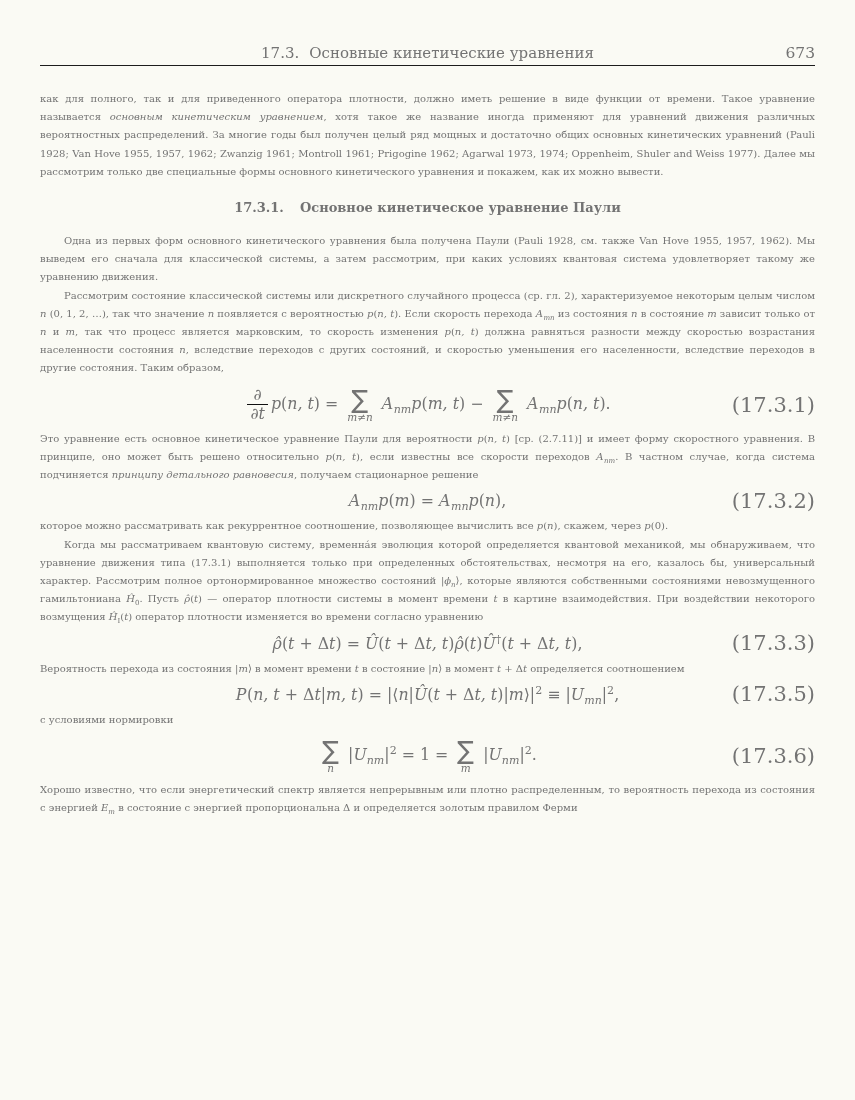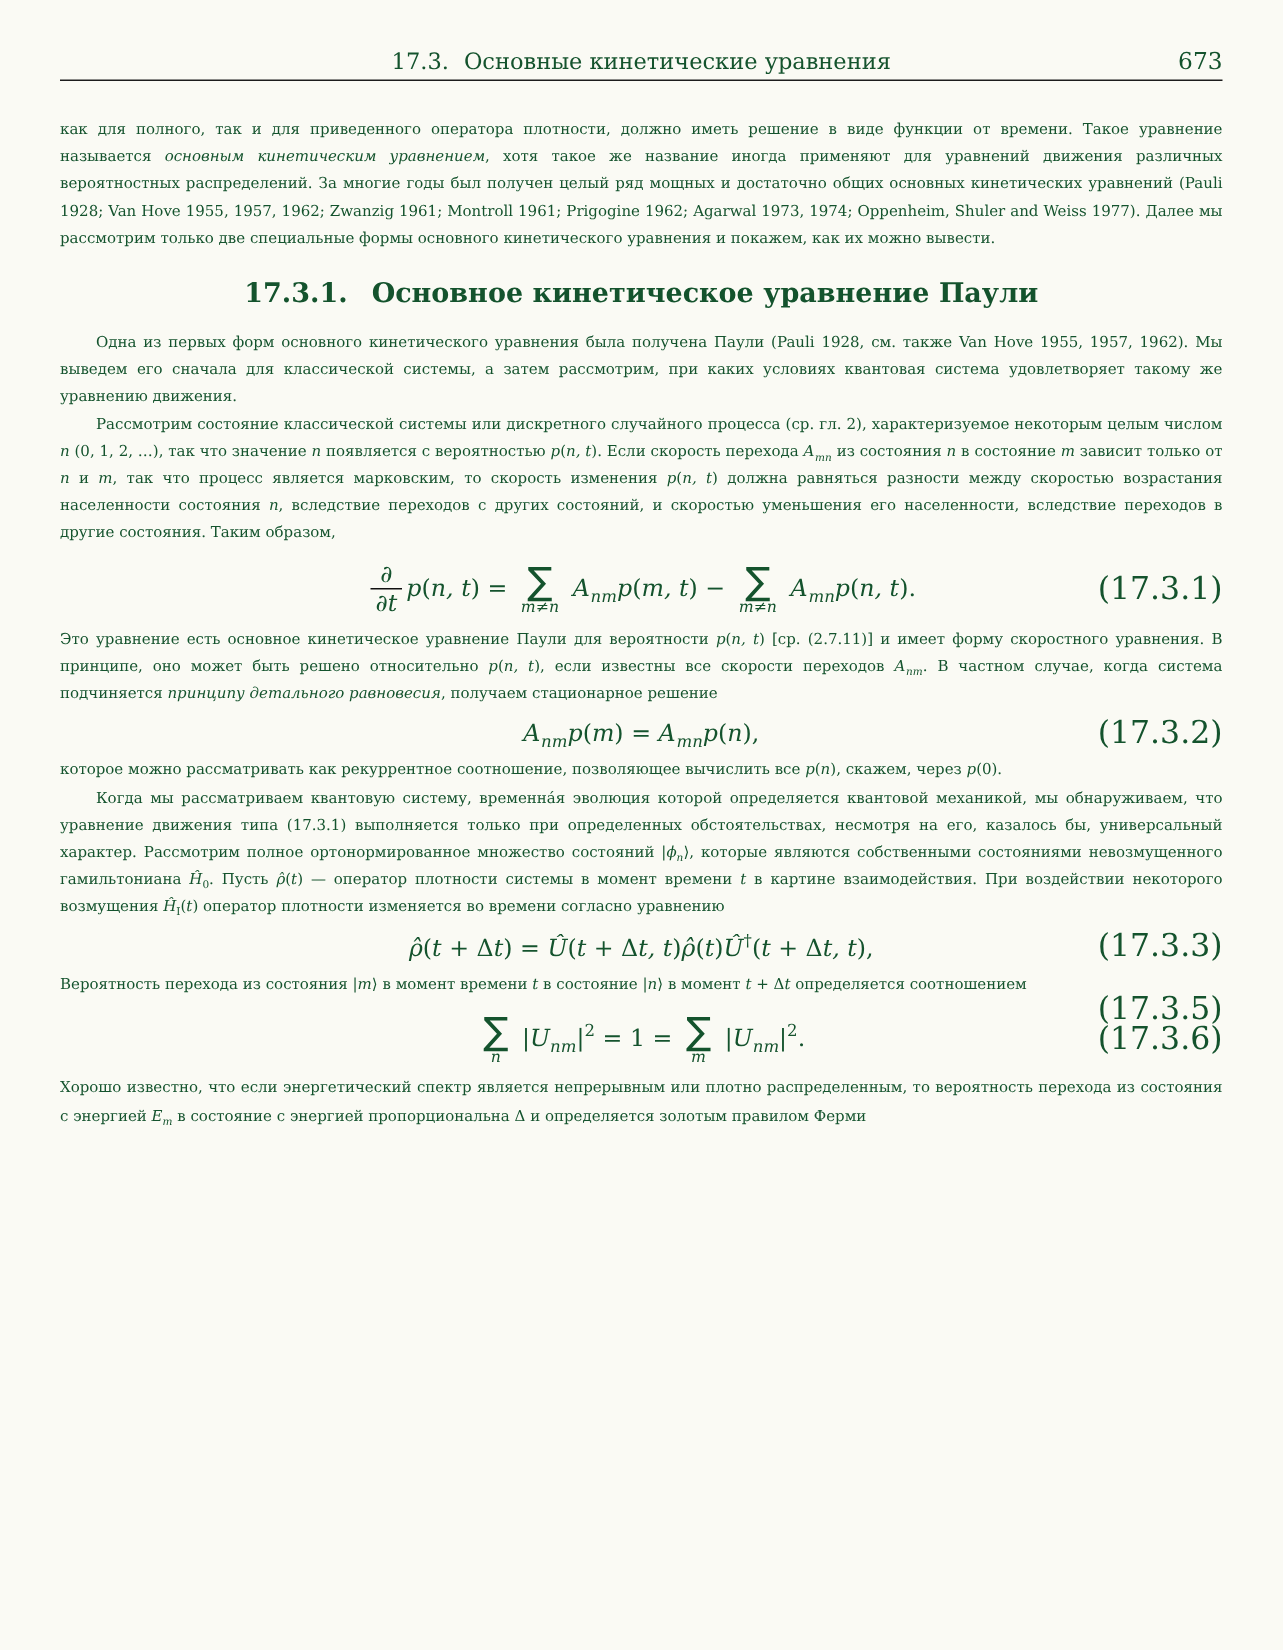--- a/index.html
+++ b/index.html
@@ -5,23 +5,23 @@
   html, body {
     margin: 0;
     padding: 0;
     background: #fafaf4;
   }
   .page {
     position: relative;
     width: 855px;
     height: 960px;
     box-sizing: border-box;
-    padding: 32px 40px 0 40px;
+    padding: 44px 40px 0 40px;
     background: #fafaf4;
-    color: #14532d;
+    color: #737373;
     font-family: "DejaVu Serif", "Liberation Serif", serif;
     overflow: hidden;
   }
   
   .running-head {
     position: relative;
     text-align: center;
     font-size: 15px;
     line-height: 18px;
     height: 18px;
@@ -44,21 +44,21 @@
     font-size: 10px;
     line-height: 18.2px;
     text-align: justify;
   }
   .body-text.indent { text-indent: 24px; }
   .first-para { margin-top: 24px; }
   
   .subsection {
     margin: 16px 0 13px 0;
     text-align: center;
-    font-size: 18px;
+    font-size: 13px;
     font-weight: bold;
     line-height: 22px;
   }
   .subsection .hsp { display: inline-block; width: 16px; }
   
   .equation {
     position: relative;
     text-align: center;
     font-size: 15.8px;
     line-height: 19px;
@@ -136,23 +136,25 @@
   <div class="equation">
     <span class="eq-body"><i>ρ̂</i>(<i>t</i> + Δ<i>t</i>) = <i>Û</i>(<i>t</i> + Δ<i>t, t</i>)<i>ρ̂</i>(<i>t</i>)<i>Û</i><sup>†</sup>(<i>t</i> + Δ<i>t, t</i>),</span>
     <span class="eq-number">(17.3.3)</span>
   </div>
 
 
 
   <p class="body-text">Вероятность перехода из состояния |<i>m</i>⟩ в момент времени <i>t</i> в состояние |<i>n</i>⟩ в момент <i>t</i> + Δ<i>t</i> определяется соотношением</p>
 
   <div class="equation">
+    <span class="eq-body"><span class="scr">P</span>(<i>n, t</i> + Δ<i>t</i>|<i>m, t</i>) = |⟨<i>n</i>|<i>Û</i>(<i>t</i> + Δ<i>t, t</i>)|<i>m</i>⟩|<sup>2</sup> ≡ |<i>U<sub>mn</sub></i>|<sup>2</sup>,</span>
     <span class="eq-number">(17.3.5)</span>
   </div>
 
+  <p class="body-text">с условиями нормировки</p>
 
   <div class="equation tall">
     <span class="eq-body"><span class="sum"><span class="ss">∑</span><span class="sl"><i>n</i></span></span> |<i>U<sub>nm</sub></i>|<sup>2</sup> = 1 = <span class="sum"><span class="ss">∑</span><span class="sl"><i>m</i></span></span> |<i>U<sub>nm</sub></i>|<sup>2</sup>.</span>
     <span class="eq-number">(17.3.6)</span>
   </div>
 
   <p class="body-text">Хорошо известно, что если энергетический спектр является непрерывным или плотно распределенным, то вероятность перехода из состояния с энергией <i>E<sub>m</sub></i> в состояние с энергией  пропорциональна Δ и определяется золотым правилом Ферми</p>
 
 </div>
 

